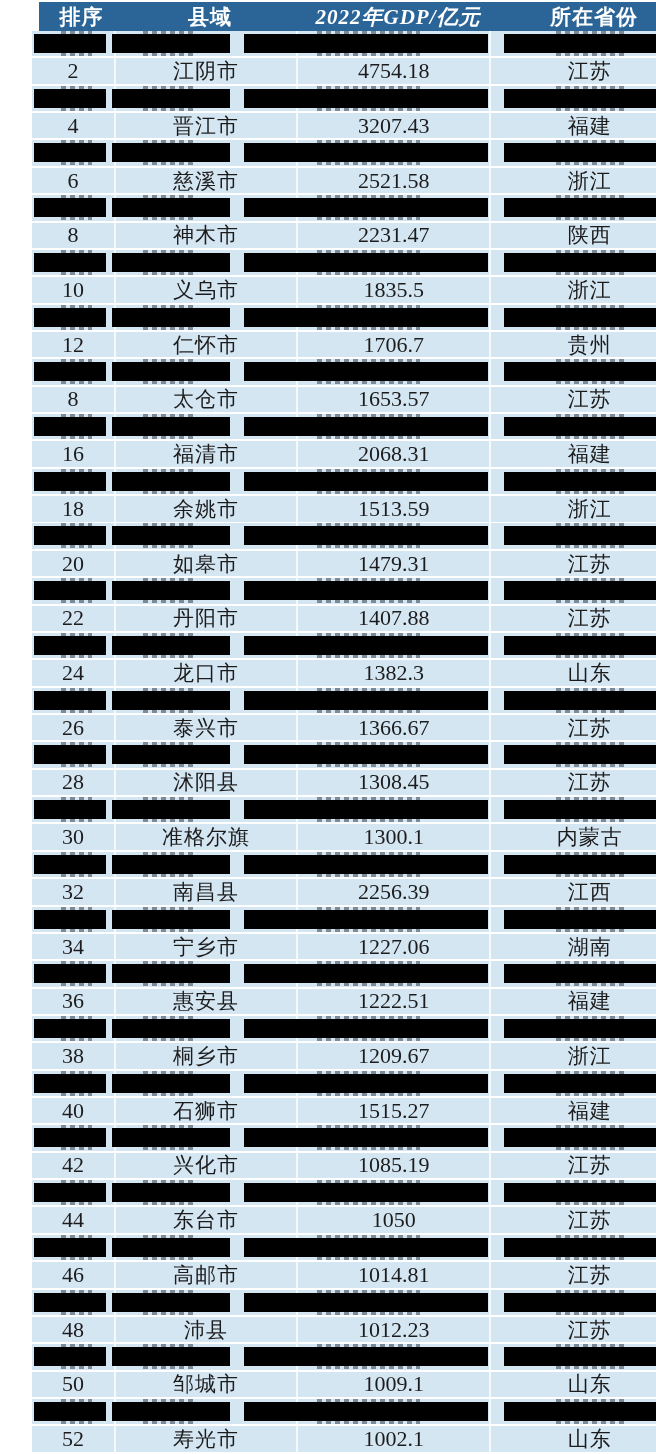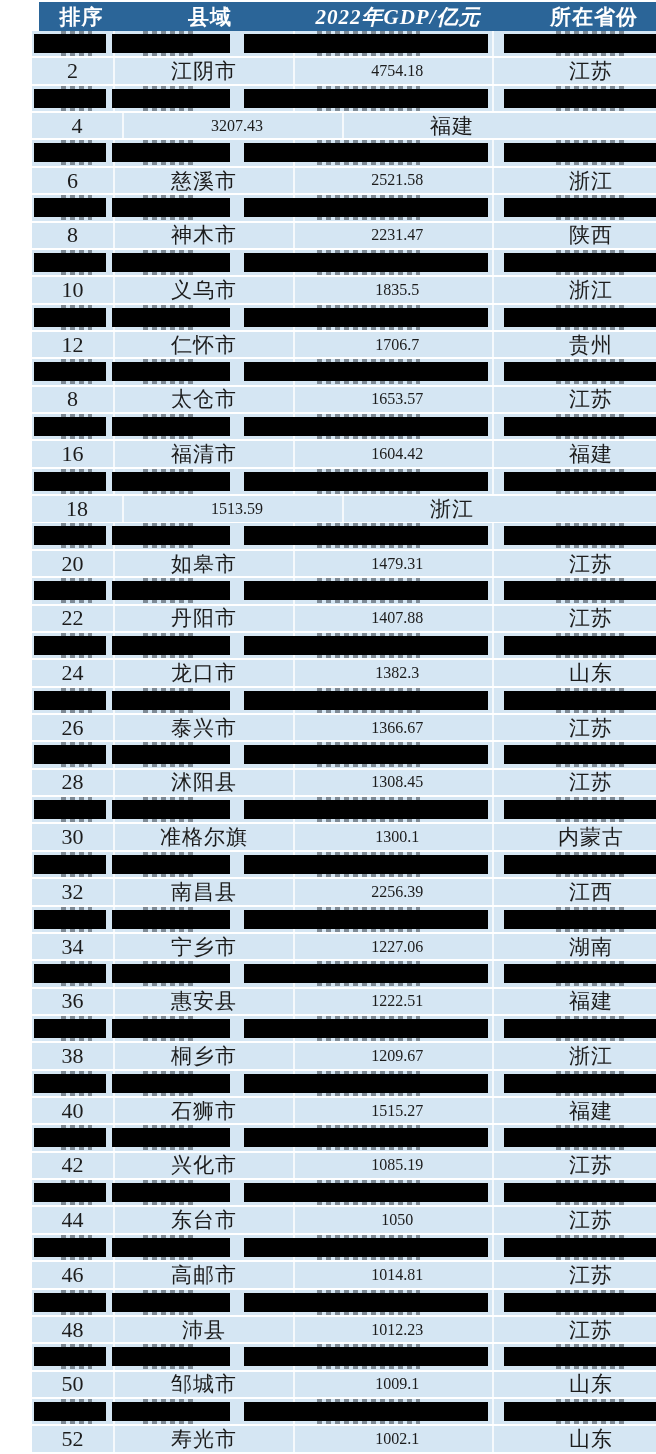--- a/index.html
+++ b/index.html
@@ -30,21 +30,21 @@
     color:var(--body-text,#1C1C1C);
   }
   .cell{
     display:flex;align-items:center;justify-content:center;
     height:100%;box-sizing:border-box;
     border-right:2px solid rgba(255,255,255,.75);
     font-size:21px;letter-spacing:1px;
   }
   .c1{width:92px;font-size:22px;letter-spacing:0;}
   .c2{width:200px;}
-  .c3{width:212px;font-size:16px;letter-spacing:0;margin-left:8px;}
+  .c3{width:212px;font-size:22px;letter-spacing:0;}
   .c4{width:216px;border-right:none;}
   
   .bar{
     position:absolute;top:3px;height:19px;
     background:var(--redaction,#000);
   }
   .b1{left:2px;width:72px;}
   .b2{left:80px;width:118px;}
   .b3{left:212px;width:244px;}
   .b4{left:472px;width:184px;}
@@ -95,20 +95,21 @@
     <div class="cell c3"></div>
     <div class="cell c4"></div>
   <div class="bar b1"></div>
         <div class="bar b2"></div>
         <div class="bar b3"></div>
         <div class="bar b4"></div>
       </div>
 
   <div class="row">
     <div class="cell c1">4</div>
+    <div class="cell c2">晋江市</div>
     <div class="cell c3">3207.43</div>
     <div class="cell c4">福建</div>
   </div>
 
   <div class="row">
     <div class="cell c1"></div>
     <div class="cell c2"></div>
     <div class="cell c3"></div>
     <div class="cell c4"></div>
   <div class="bar b1"></div>
@@ -203,37 +204,38 @@
     <div class="cell c4"></div>
   <div class="bar b1"></div>
         <div class="bar b2"></div>
         <div class="bar b3"></div>
         <div class="bar b4"></div>
       </div>
 
   <div class="row">
     <div class="cell c1">16</div>
     <div class="cell c2">福清市</div>
-    <div class="cell c3">1604.42</div>
+    <div class="cell c3">2068.31</div>
     <div class="cell c4">福建</div>
   </div>
 
   <div class="row">
     <div class="cell c1"></div>
     <div class="cell c2"></div>
     <div class="cell c3"></div>
     <div class="cell c4"></div>
   <div class="bar b1"></div>
         <div class="bar b2"></div>
         <div class="bar b3"></div>
         <div class="bar b4"></div>
       </div>
 
   <div class="row">
     <div class="cell c1">18</div>
+    <div class="cell c2">余姚市</div>
     <div class="cell c3">1513.59</div>
     <div class="cell c4">浙江</div>
   </div>
 
   <div class="row">
     <div class="cell c1"></div>
     <div class="cell c2"></div>
     <div class="cell c3"></div>
     <div class="cell c4"></div>
   <div class="bar b1"></div>

